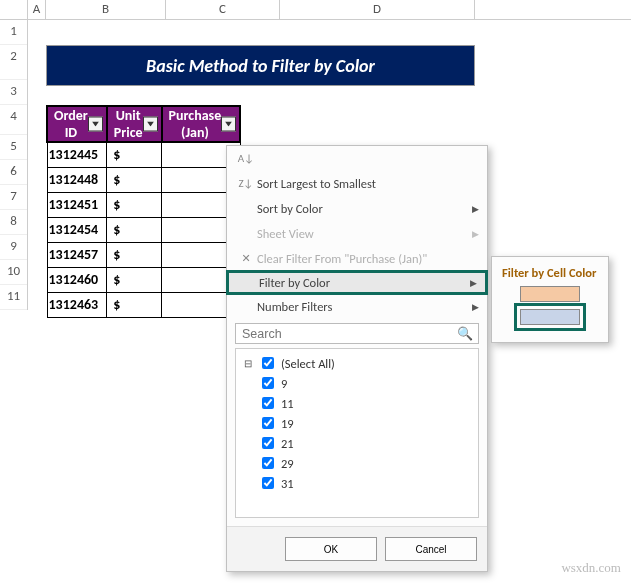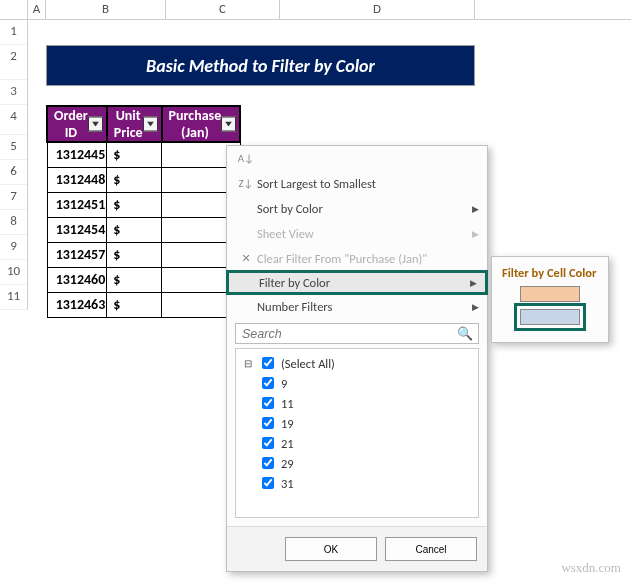--- a/index.html
+++ b/index.html
@@ -67,21 +67,21 @@
       font-weight: bold;
       border: 2px solid #000;
       height: 30px;
       position: relative;
       padding: 0 18px 0 6px;
       text-align: center;
     }
     .data-table td {
       border: 1px solid #000;
       height: 25px;
-      text-align: right;
+      text-align: left;
       font-weight: bold;
       background: #fff;
     }
     .th-B { width: 120px; }
     .th-C { width: 114px; }
     .th-D { width: 195px; }
     .filter-btn {
       position: absolute;
       right: 3px;
       top: 50%;
@@ -124,21 +124,20 @@
     .sub-arrow { position: absolute; right: 8px; font-size: 9px; color: #555; }
     .menu-item.disabled .sub-arrow { color: #c0c0c0; }
     .search-row { padding: 4px 8px; }
     .search-box {
       width: 100%;
       height: 21px;
       border: 1px solid #bbb;
       padding: 0 22px 0 6px;
       font-size: 12.5px;
       color: #888;
-      font-style: italic;
     }
     .search-wrap { position: relative; }
     .mag { position: absolute; right: 5px; top: 3px; color: #888; font-size: 13px; }
     .tree {
       margin: 0 8px 8px 8px;
       border: 1px solid #ccc;
       background: #fff;
       padding: 4px 6px 12px 6px;
       height: 170px;
     }

